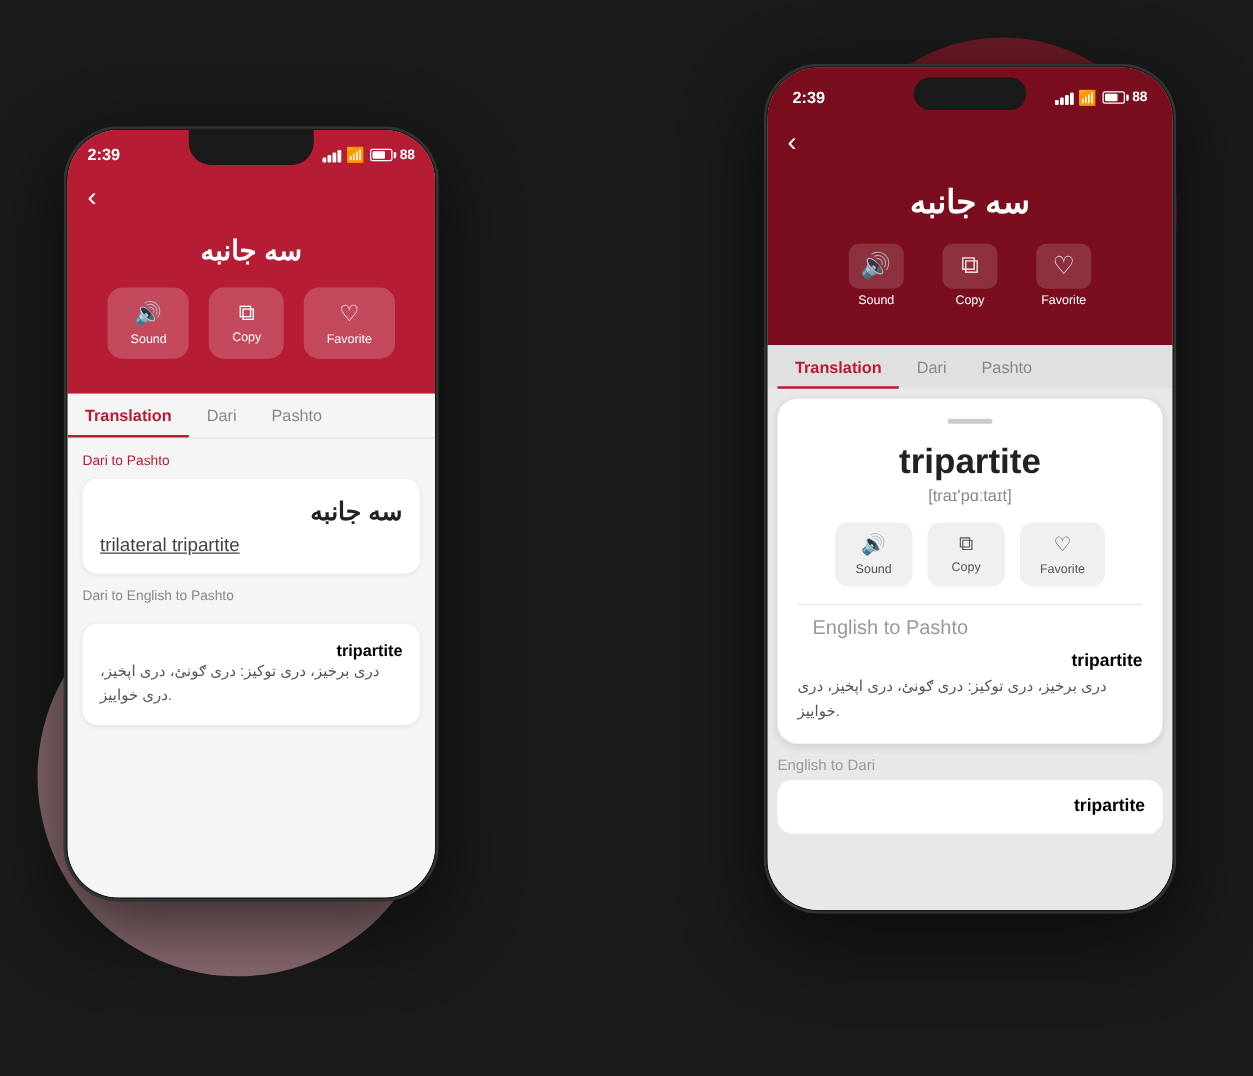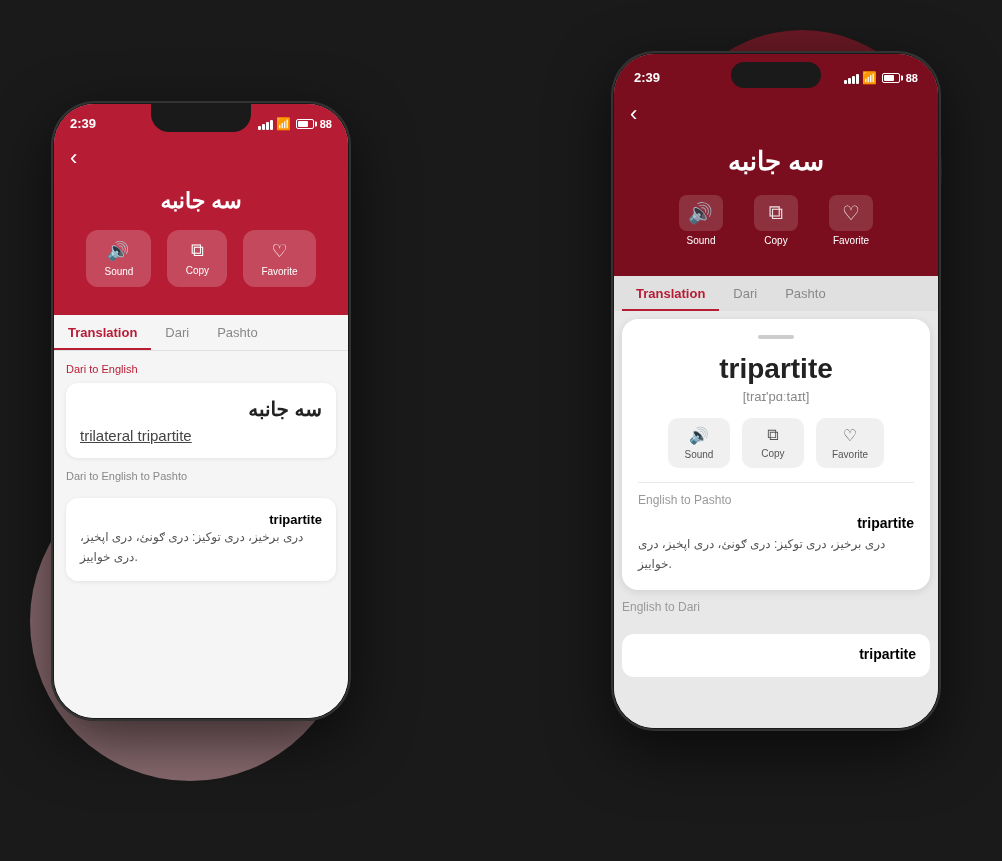--- a/index.html
+++ b/index.html
@@ -416,23 +416,24 @@
       font-size: 10px;
     }
 
     .section-sep {
       border: none;
       border-top: 1px solid #e8e8e8;
       margin: 10px 0;
     }
 
     .eng-pashto-label {
-      font-size: 12px;
+      font-size: 16px;
       color: #999;
       margin-bottom: 8px;
+      margin-left: 12px;
     }
 
     .right-word-bold {
       font-size: 14px;
       font-weight: 700;
       text-align: right;
       direction: rtl;
       display: block;
       margin-bottom: 3px;
     }
@@ -441,21 +442,21 @@
       font-size: 12px;
       color: #555;
       direction: rtl;
       text-align: right;
       line-height: 1.7;
     }
 
     .right-section-label {
       font-size: 12px;
       color: #999;
-      margin: 10px 8px 20px;
+      margin: 10px 8px 5px;
     }
 
     .right-section-card {
       background: white;
       border-radius: 12px;
       margin: 0 8px 8px;
       padding: 12px 14px;
     }
 
     
@@ -590,21 +591,21 @@
         </div>
 
         <div class="tabs">
           <div class="tab active">Translation</div>
           <div class="tab">Dari</div>
           <div class="tab">Pashto</div>
         </div>
 
         <div class="content-area">
 
-          <div class="section-label">Dari to English</div>
+          <div class="section-label">Dari to Pashto</div>
           <div class="translation-card">
             <div class="dari-word">سه جانبه</div>
             <div class="english-translation">trilateral  tripartite</div>
           </div>
 
           <div class="section-label-gray">Dari to English to Pashto</div>
           <div class="translation-sub-card">
             <span class="word-bold">tripartite</span>
             <span class="word-desc">دری برخیز، دری توکیز: دری ګونئ، دری اپخیز، دری خواییز.</span>
           </div>

